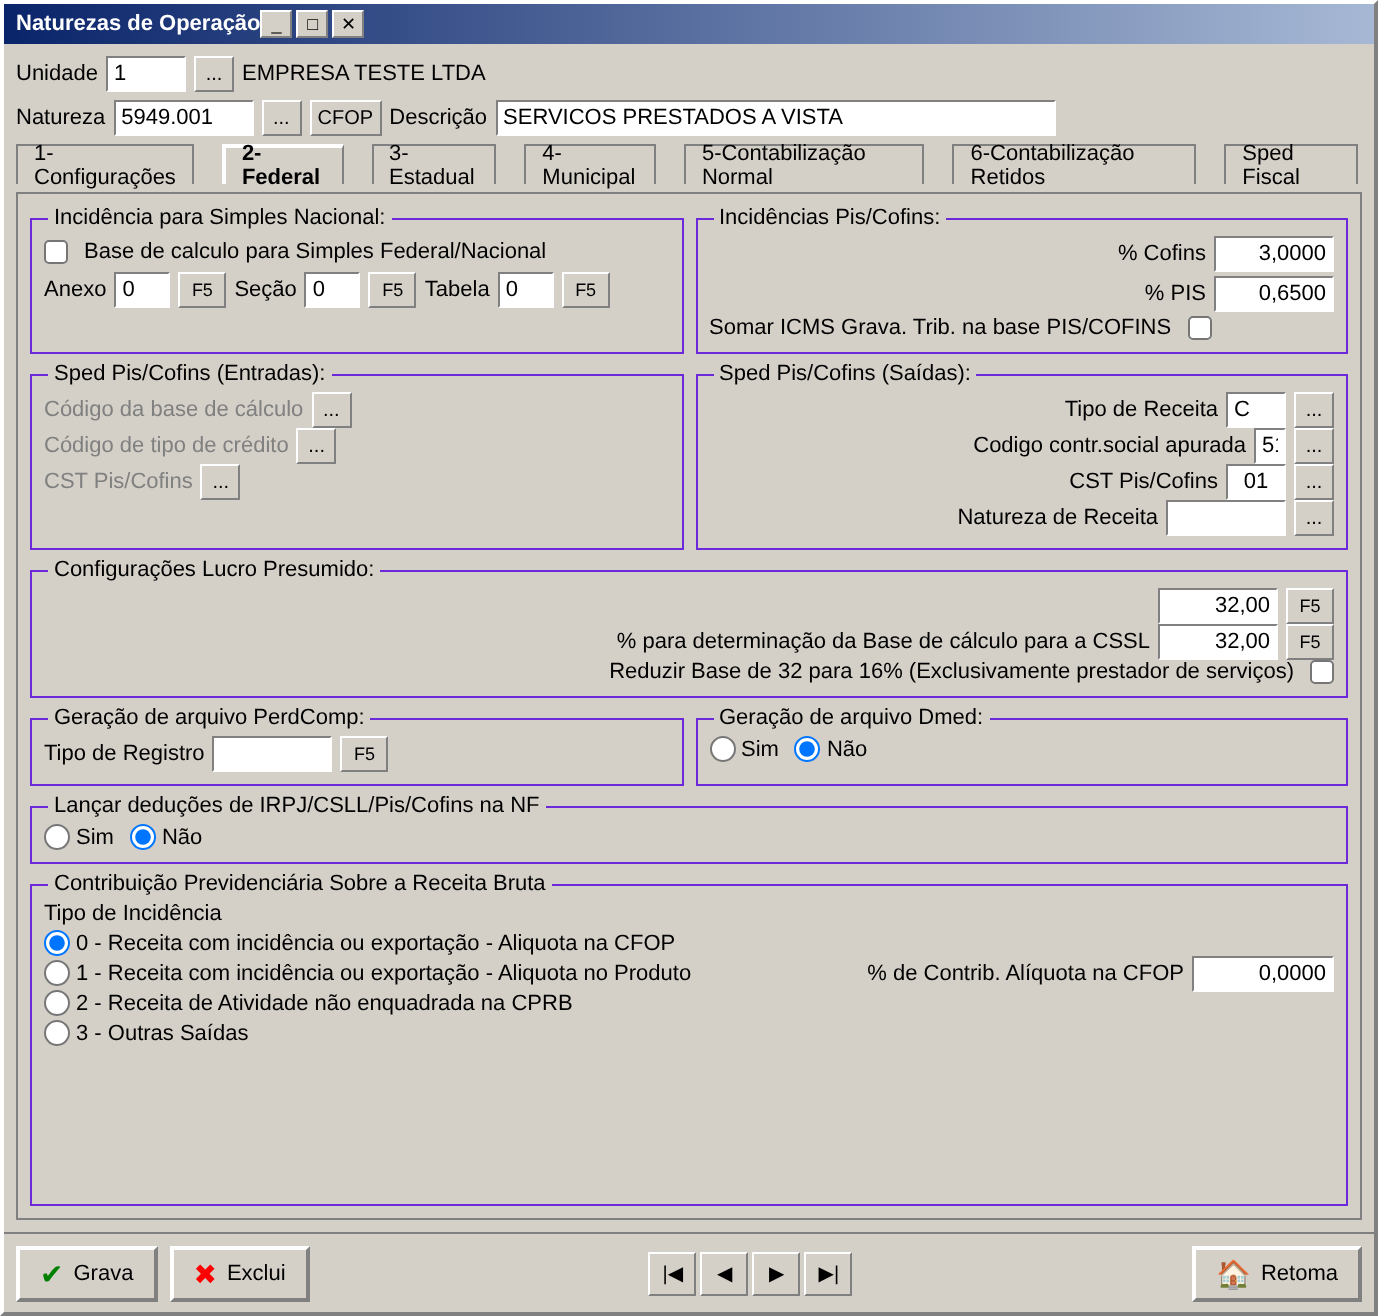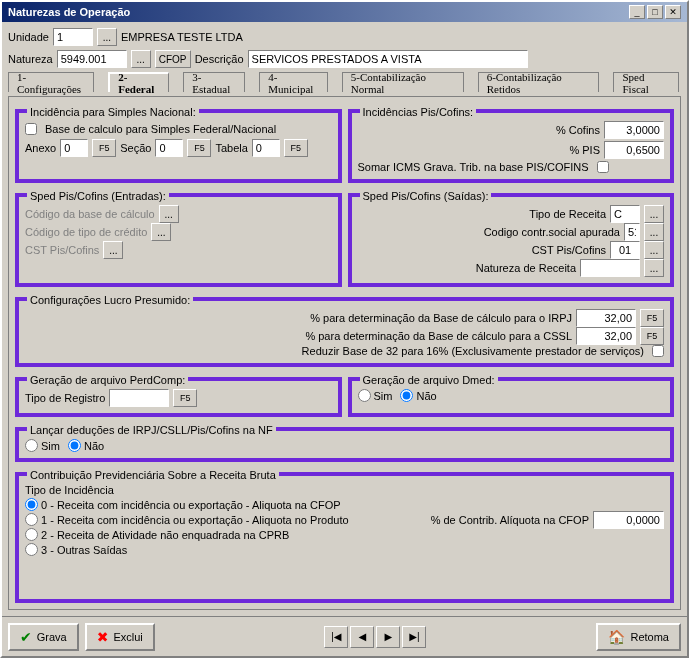--- a/index.html
+++ b/index.html
@@ -20,21 +20,21 @@
       border-left-color: #ffffff;
       display: flex;
       flex-direction: column;
     }
     .titlebar {
       background: linear-gradient(to right, #0a246a, #a6b8d4);
       color: white;
       padding: 3px 6px;
       display: flex;
       align-items: center;
-      justify-content: space-between;
+      justify-content: flex-start;
       height: 20px;
       flex-shrink: 0;
     }
     .titlebar-title {
       font-size: 11px;
       font-weight: bold;
     }
     .titlebar-buttons {
       display: flex;
       gap: 2px;
@@ -90,21 +90,20 @@
       cursor: pointer;
       display: flex;
       align-items: center;
       justify-content: center;
     }
     .tabs {
       display: flex;
       gap: 12px;
       align-items: flex-end;
       flex-shrink: 0;
-      font-family: Liberation Serif, serif;
     }
     .tab {
       padding: 2px 8px;
       border: 1px solid #808080;
       border-bottom: none;
       background: #d4d0c8;
       cursor: pointer;
       font-size: 11px;
       height: 20px;
       display: flex;
@@ -125,21 +124,21 @@
       border-top-color: #808080;
       background: #d4d0c8;
       padding: 6px;
       flex: 1;
       overflow: hidden;
       display: flex;
       flex-direction: column;
       gap: 4px;
     }
     .group-box {
-      border: 4px solid #6d28d9;
+      border: 1px solid #6d28d9;
       padding: 4px 6px 6px 6px;
       position: relative;
       margin-top: 6px;
     }
     .group-box-title {
       position: absolute;
       top: -7px;
       left: 8px;
       background: #d4d0c8;
       padding: 0 3px;
@@ -381,21 +380,20 @@
             <div class="btn-dots">...</div>
           </div>
         </div>
 
       </div>
 
       <div class="group-box" style="flex-shrink:0;">
         <span class="group-box-title">Configurações Lucro Presumido:</span>
         <div style="height:4px;"></div>
         <div class="right-align-row">
-          <span class="label">% para determinação da Base de cálculo para o IRPJ</span>
           <input class="input-text input-num" value="32,00" style="">
           <div class="f5-btn">F5</div>
         </div>
         <div class="right-align-row">
           <span class="label">% para determinação da Base de cálculo para a CSSL</span>
           <input class="input-text input-num" value="32,00" style="">
           <div class="f5-btn">F5</div>
         </div>
         <div class="checkbox-row" style="justify-content:flex-end;">
           <span>Reduzir Base de 32 para 16% (Exclusivamente prestador de serviços)</span>

